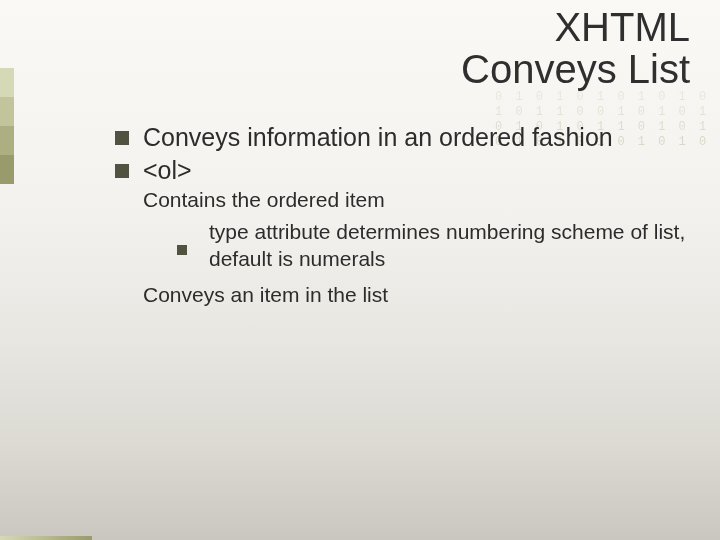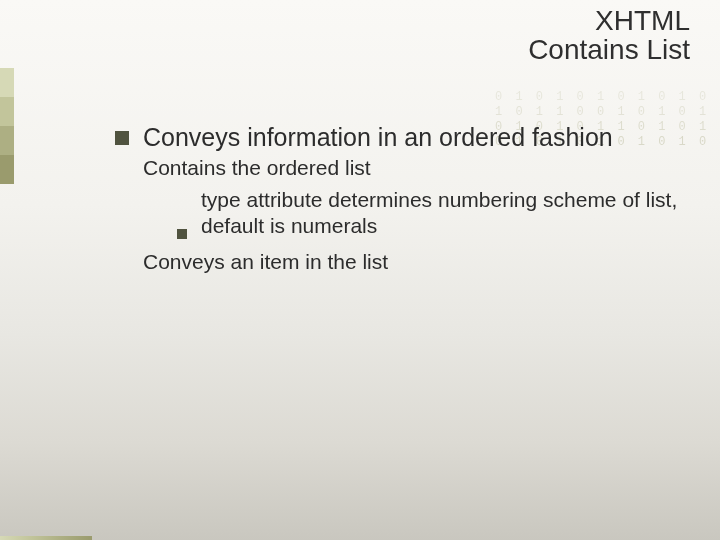--- a/index.html
+++ b/index.html
@@ -64,21 +64,21 @@
   .bintex .line:nth-child(3) { opacity: 0.26; }
   .bintex .line:nth-child(4) { opacity: 0.30; }
 
   
   .title {
     position: absolute;
     right: 30px;
     top: 6px;
     text-align: right;
     color: #2f2f2f;
-    font-size: 28px;
+    font-size: 40px;
     line-height: 1.05;
     font-weight: 400;
   }
 
   
   .content {
     position: absolute;
     left: 115px;
     top: 102px;
     right: 20px;
@@ -108,24 +108,25 @@
   .sub1 {
     margin-left: 28px;
     font-size: 21px;
     line-height: 1.25;
     margin-top: 2px;
     margin-bottom: 6px;
   }
 
   .lvl2 {
     display: flex;
-    align-items: flex-end;
+    align-items: center;
     margin-left: 62px;
     margin-top: 6px;
     margin-bottom: 10px;
+    gap: 8px;
   }
   .lvl2 .bullet {
     width: 10px;
     height: 10px;
     background: #50533f;
     margin-top: 8px;
     margin-right: 14px;
     flex: 0 0 auto;
   }
   .lvl2 .text {
@@ -147,31 +148,35 @@
 
   <div class="bintex">
     <div class="line">0 1 0 1 0 1 0 1 0 1 0 1</div>
     <div class="line">1 0 1 1 0 0 1 0 1 0 1 0</div>
     <div class="line">0 1 0 1 0 1 1 0 1 0 1 0</div>
     <div class="line">0 1 0 1 0 1 0 1 0 1 0 1</div>
   </div>
 
   <div class="title">
     <div>XHTML</div>
-    <div>Contains List</div>
+    <div>Conveys List</div>
   </div>
 
   <div class="content">
 
     <div class="lvl1">
       <div class="bullet"></div>
       <div class="text">Conveys information in an ordered fashion</div>
     </div>
 
-    <div class="sub1">Contains the ordered list</div>
+    <div class="lvl1">
+      <div class="bullet"></div>
+      <div class="text">&lt;ol&gt;</div>
+    </div>
+    <div class="sub1">Contains the ordered item</div>
 
     <div class="lvl2">
       <div class="bullet"></div>
       <div class="text">type attribute determines numbering scheme of list, default is numerals</div>
     </div>
 
     <div class="sub1">Conveys an item in the list</div>
 
   </div>
 

